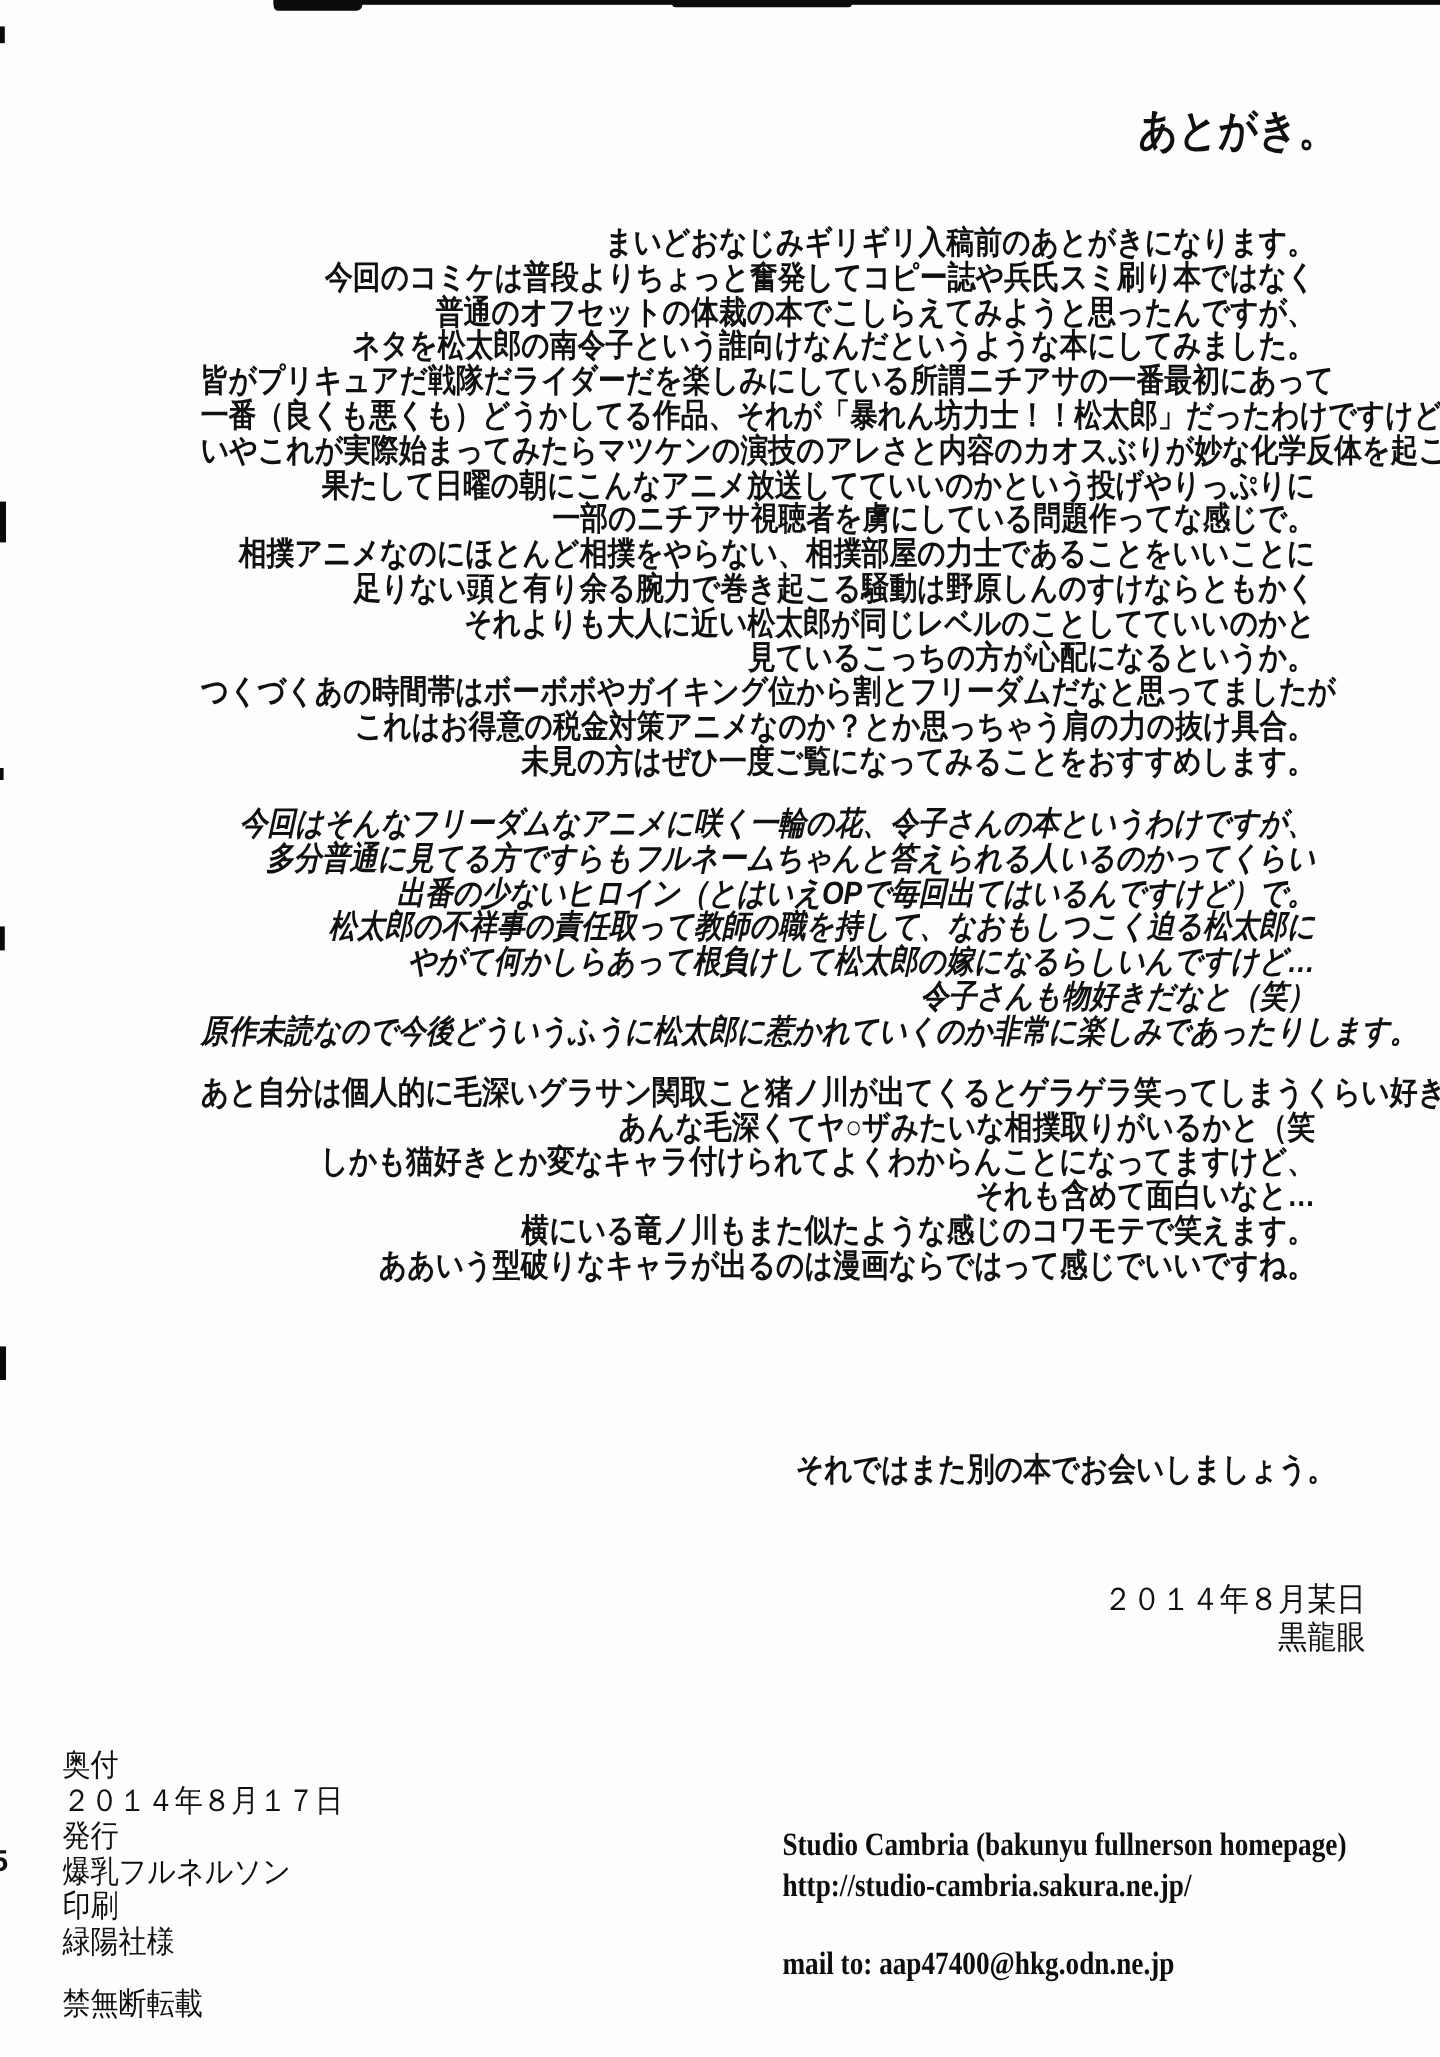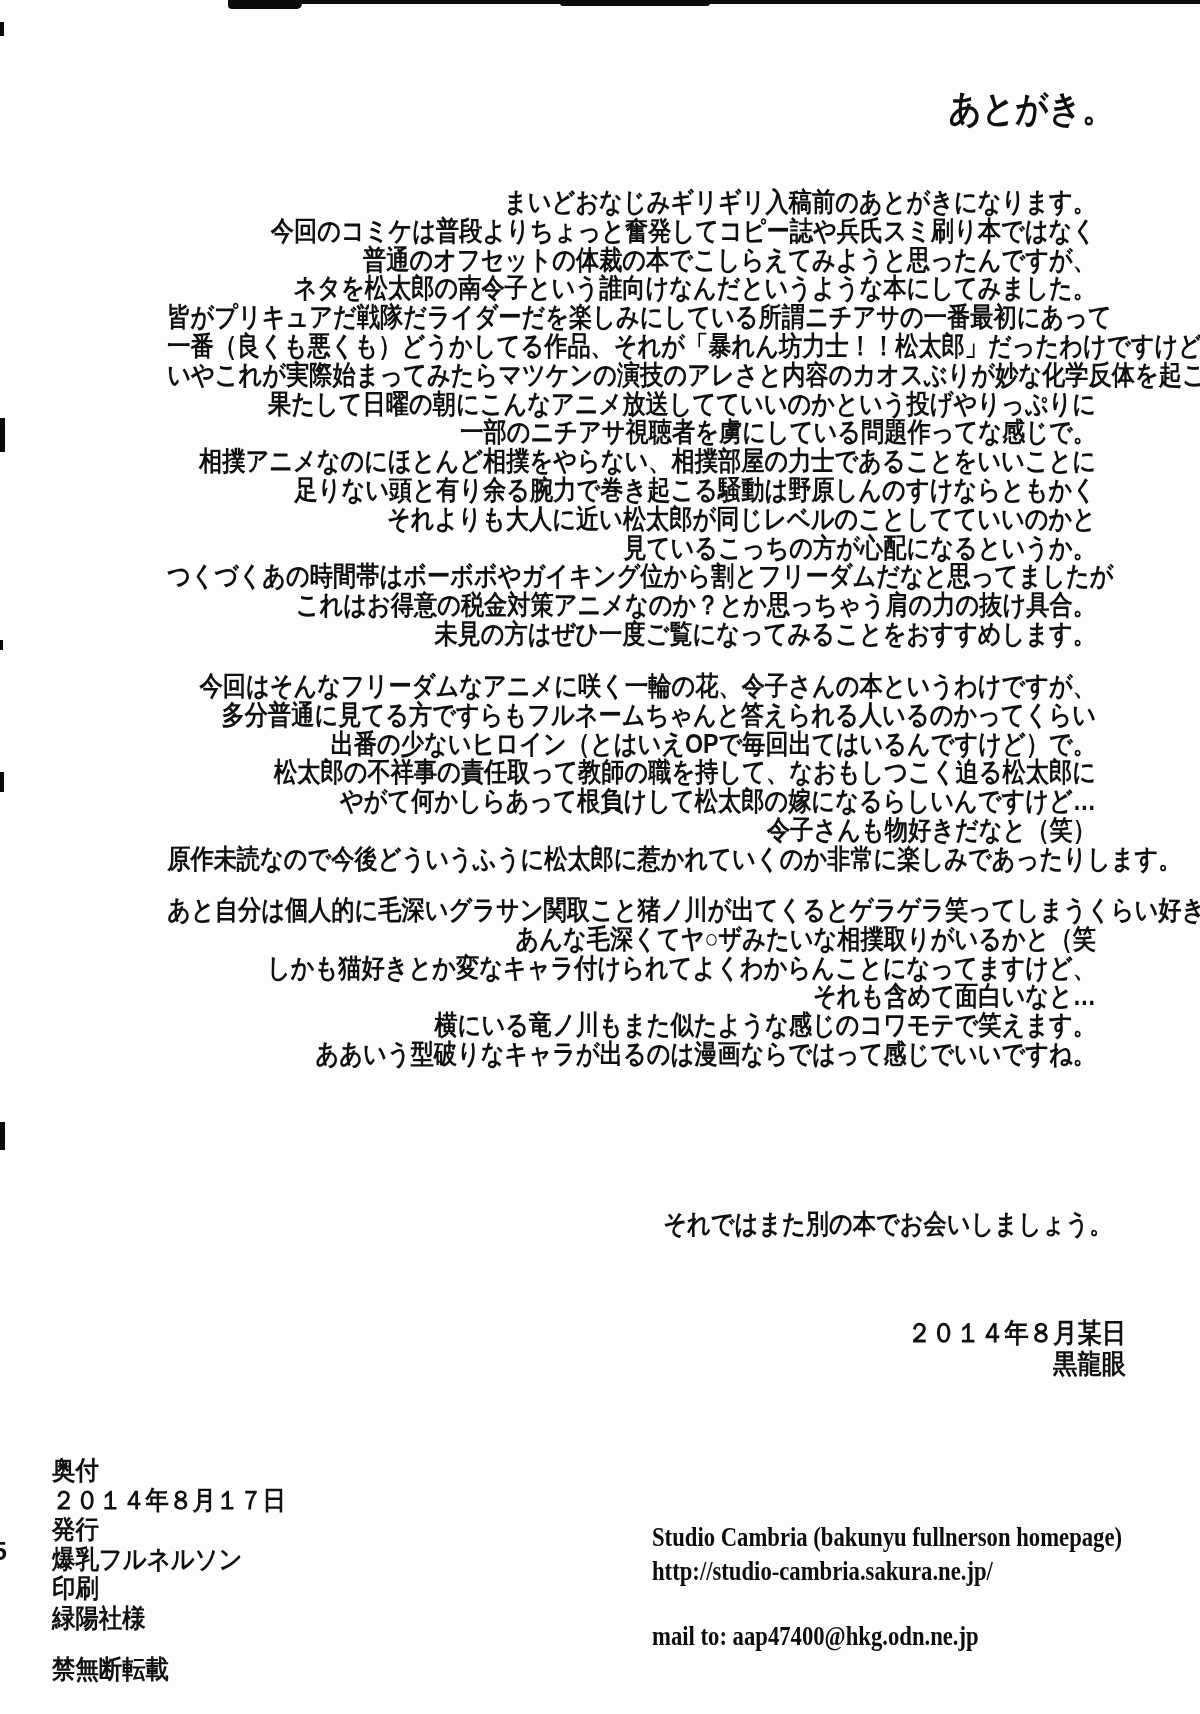--- a/index.html
+++ b/index.html
@@ -25,47 +25,47 @@
   .edge-e { left:0; top:1122px; width:5px; height:28px; }
   
   .title {
     position:absolute; top:84px; right:86px;
     font-size:37px; font-weight:bold; white-space:nowrap;
     transform:scaleX(0.88); transform-origin:100% 50%;
   }
   
   .para { position:absolute; left:16px; right:104px; }
   .p1 { top:188px; }
-  .p2 { top:672px; }
+  .p2 { top:672px;font-style:italic; }
   .p3 { top:896px; }
   .line {
     text-align:right; white-space:nowrap;
     font-size:27px; font-weight:bold;
     height:28.8px; line-height:28.8px;
     transform:scaleX(0.86); transform-origin:100% 50%;
   }
   
   .closing {
     position:absolute; top:1206px; right:88px;
     font-size:27px; font-weight:bold; white-space:nowrap;
     transform:scaleX(0.86); transform-origin:100% 50%;
   }
   
   .signature {
-    position:absolute; top:1318px; right:74px; text-align:right;
-    font-size:27px; font-weight:bold;
+    position:absolute; top:1318px; right:62px; text-align:right;
+    font-size:27px; font-weight:normal;
   }
   .signature .sig-line {
     white-space:nowrap; line-height:31px;
     transform:scaleX(0.9); transform-origin:100% 50%;
   }
   
   .colophon {
     position:absolute; left:52px; top:1456px;
-    font-size:26px; font-weight:bold;
+    font-size:26px; font-weight:normal;
   }
   .colophon .col-line {
     white-space:nowrap; line-height:29.6px;
     transform:scaleX(0.9); transform-origin:0 50%;
   }
   .colophon .col-notice { margin-top:21px; }
   
   .contact {
     position:absolute; left:652px; top:1520px;
     font-family:"Liberation Serif", serif;

